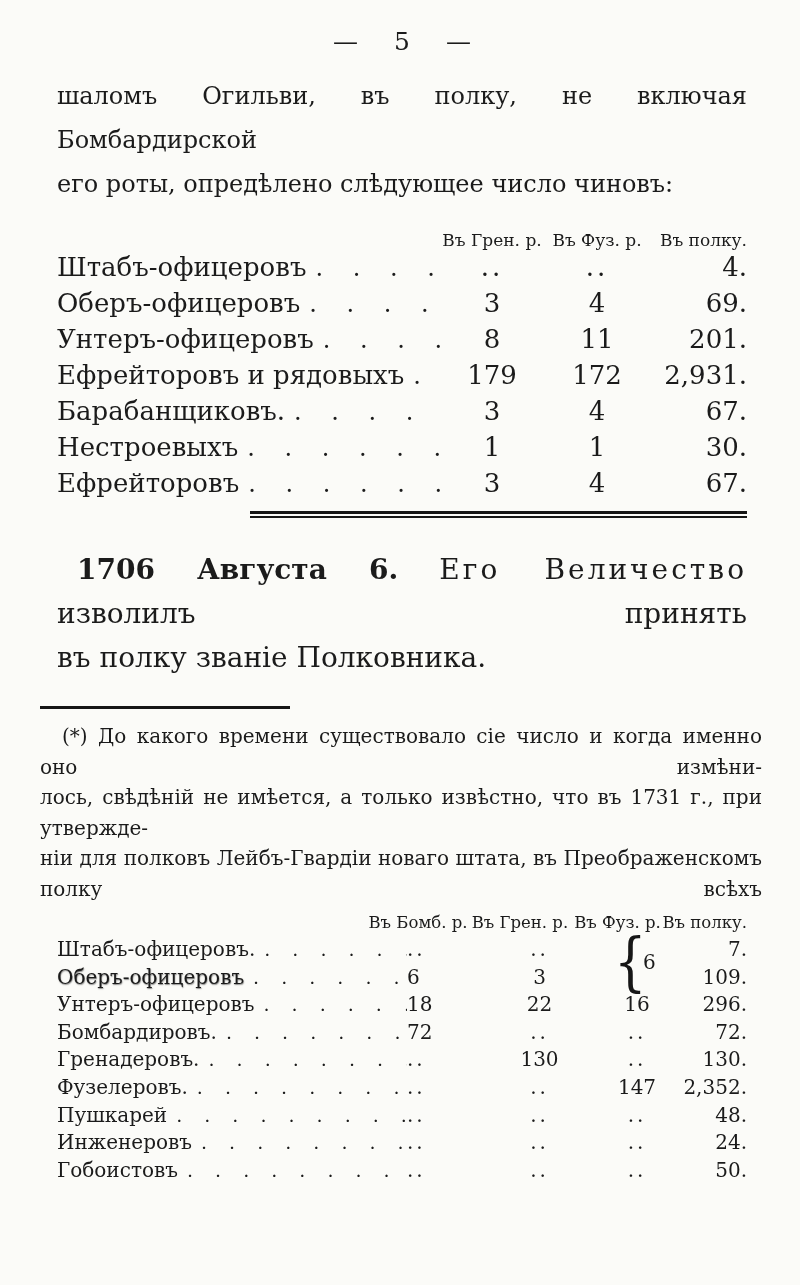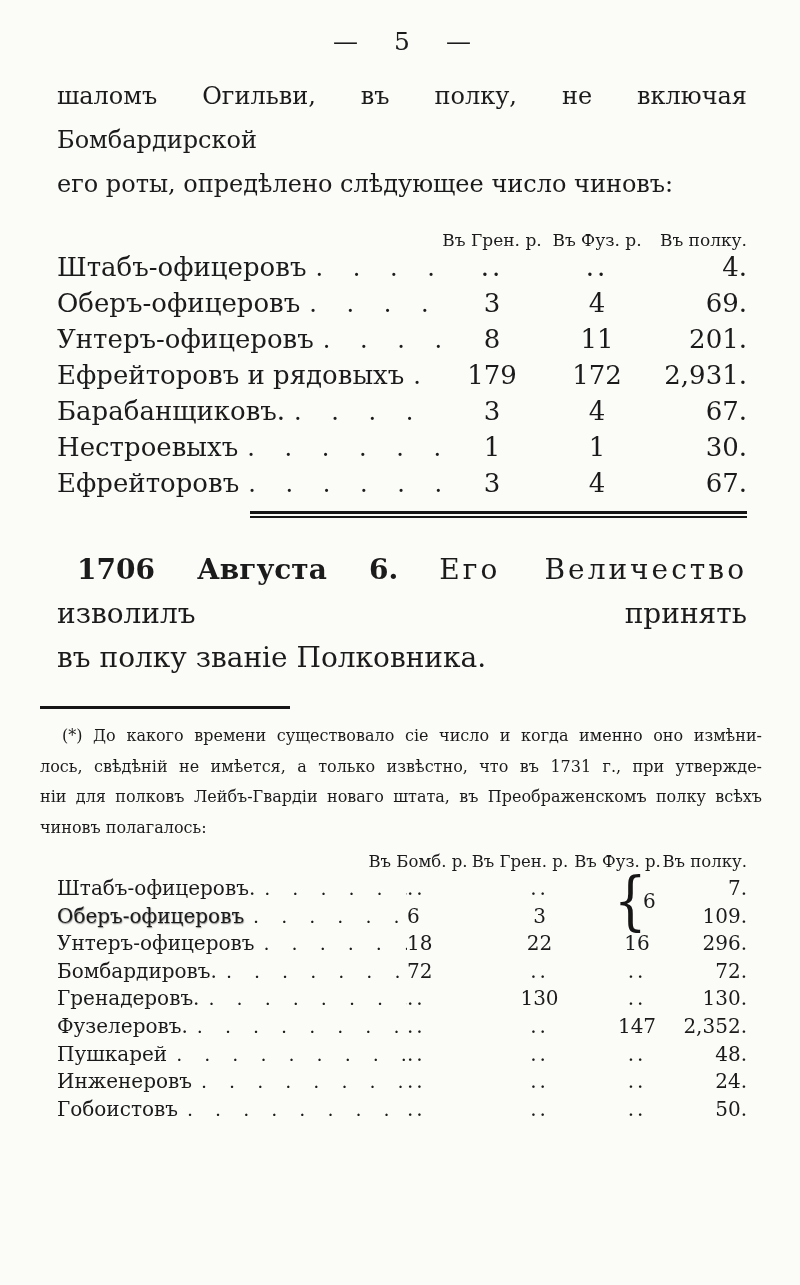--- a/index.html
+++ b/index.html
@@ -39,21 +39,21 @@
 
   
   .entry{margin-top:30px;font-size:28px;line-height:44px;}
   .entry .date{font-weight:bold;text-indent:20px;}
   .entry .l1{text-indent:20px;}
   .entry .date{font-weight:bold;}
   .entry .majesty{letter-spacing:3px;}
 
   
   .fnrule{margin:26px 0 0 -17px;width:250px;border-top:3px solid #161616;}
-  .footnote{margin:12px 0 0 -17px;width:722px;font-size:16px;line-height:30.5px;}
+  .footnote{margin:12px 0 0 -17px;width:722px;font-size:20px;line-height:30.5px;}
   .footnote .fline{text-align:justify;text-align-last:justify;}
   .footnote .fline.first{text-indent:22px;}
   .footnote .fline.last{text-align-last:left;}
 
   
   .t2head{display:flex;font-size:16.5px;margin-top:9px;line-height:20px;}
   .t2head .spacer{flex:1;}
   .t2body{position:relative;margin-top:3px;}
   .t2 .trow{display:flex;align-items:baseline;font-size:20px;line-height:27.6px;}
   .t2 .lab{flex:0 0 auto;white-space:nowrap;text-align:center;}
@@ -151,21 +151,20 @@
     <div class="l1 jfull"><span class="date">1706 Августа 6.</span> <span class="majesty">Его Величество</span> <span>изволилъ принять</span></div>
     <div class="jleft">въ полку званіе Полковника.</div>
   </div>
 
   <div class="fnrule"></div>
 
   <div class="footnote" id="footnote">
       <div class="fline first">(*) До какого времени существовало сіе число и когда именно оно измѣни-</div>
       <div class="fline">лось, свѣдѣній не имѣется, а только извѣстно, что въ 1731 г., при утвержде-</div>
       <div class="fline">ніи для полковъ Лейбъ-Гвардіи новаго штата, въ Преображенскомъ полку всѣхъ</div>
-      <div class="fline last">чиновъ полагалось:</div>
     </div>
 
   <div class="t2head">
     <span class="spacer"></span>
     <span class="t2c1">Въ Бомб. р.</span>
     <span class="t2c2">Въ Грен. р.</span>
     <span class="t2c3">Въ Фуз. р.</span>
     <span class="t2c4">Въ полку.</span>
   </div>
 

